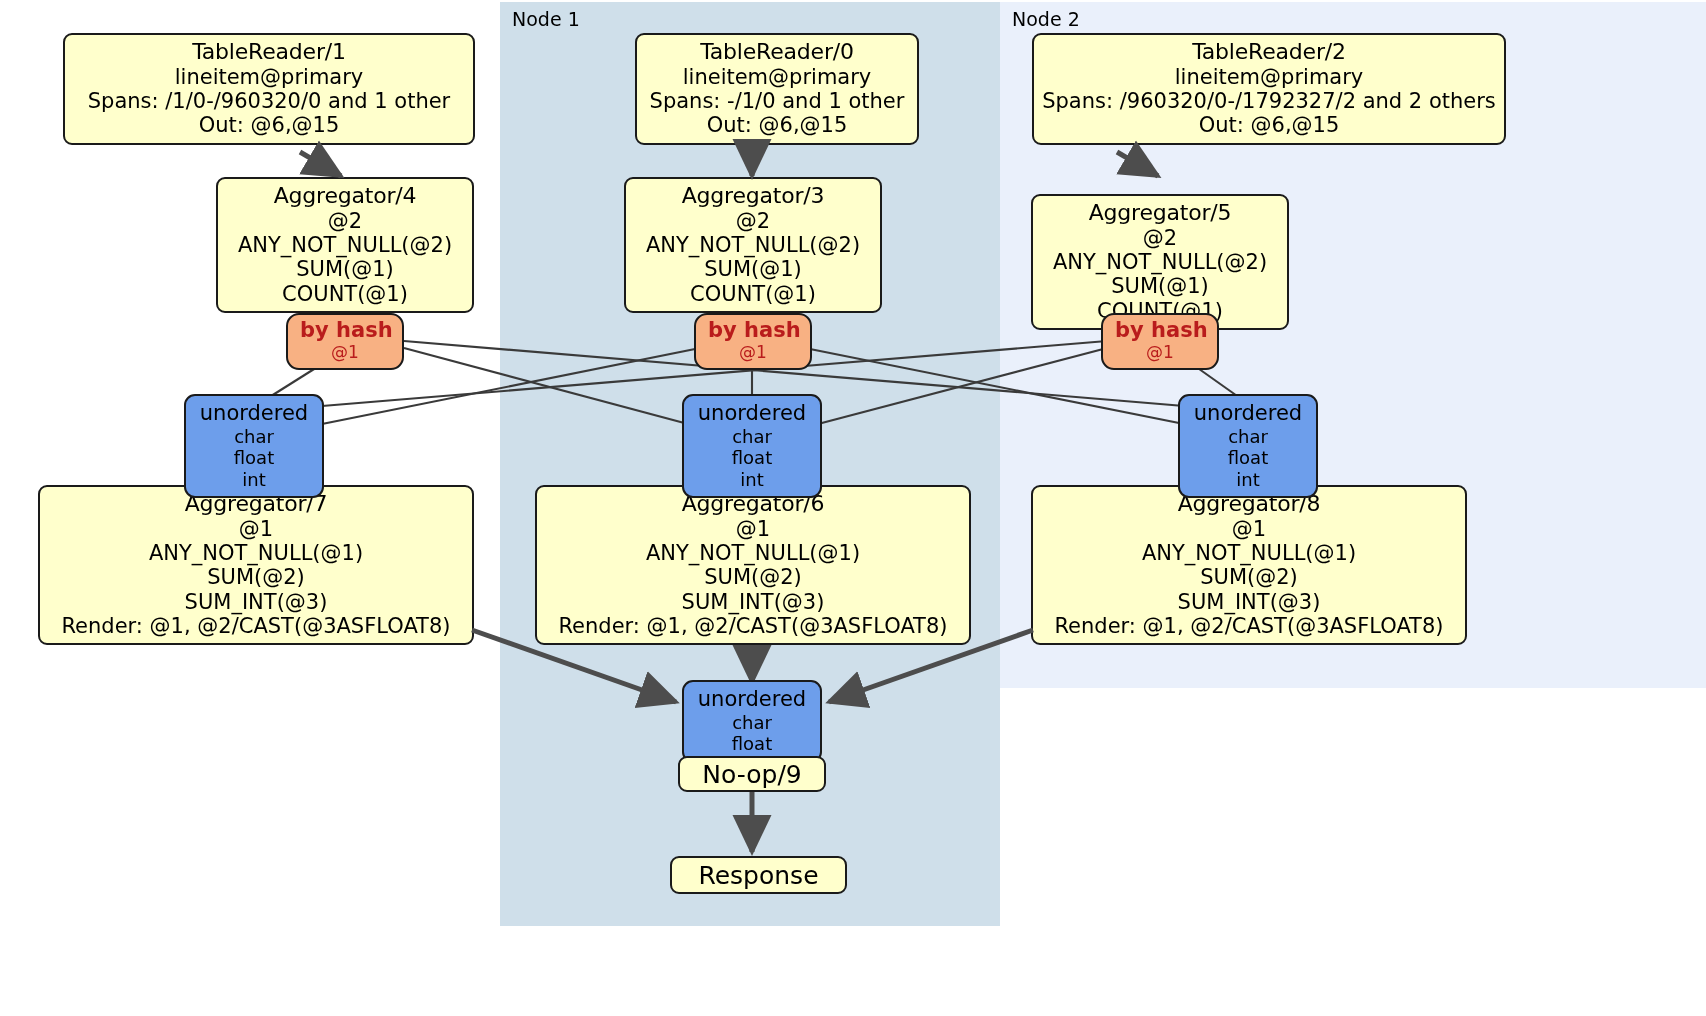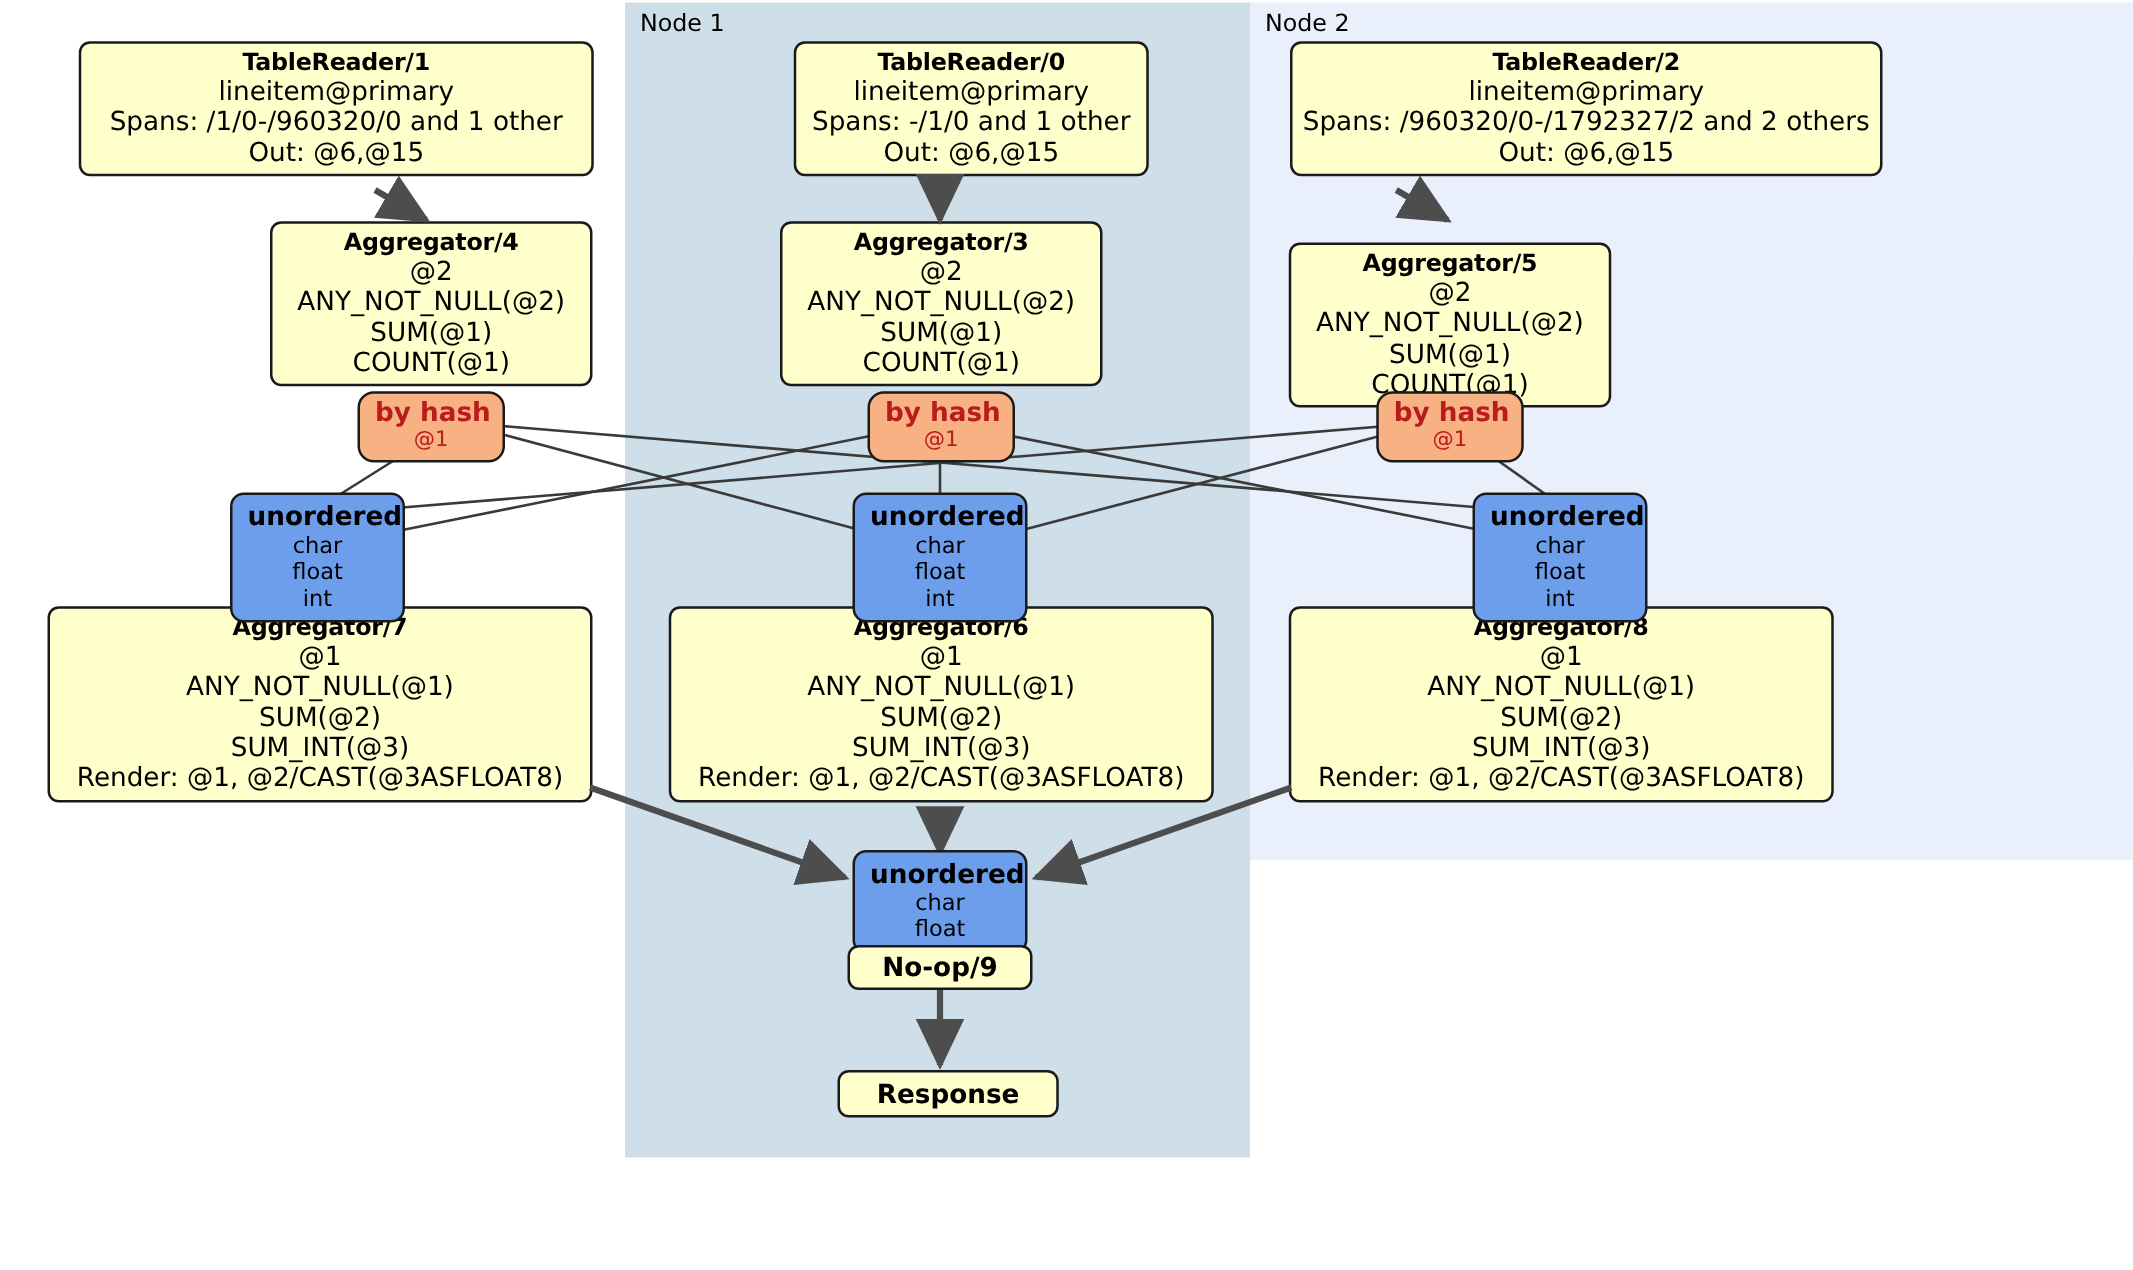--- a/index.html
+++ b/index.html
@@ -56,22 +56,22 @@
     box-sizing: border-box;
     background: #ffffcc;
     border: 2px solid #1a1a1a;
     border-radius: 9px;
     text-align: center;
     padding: 4px 8px 5px 8px;
     line-height: 1.16;
     color: #000;
   }
   .proc .ttl {
-    font-weight: bold;
-    font-size: 19px;
+    font-weight: normal;
+    font-size: 22px;
     letter-spacing: -0.2px;
     white-space: nowrap;
   }
   .proc .ln {
     font-size: 21px;
     white-space: nowrap;
   }
 
   
   .router {
@@ -101,21 +101,21 @@
     box-sizing: border-box;
     background: #6d9eeb;
     border: 2px solid #1a1a1a;
     border-radius: 11px;
     text-align: center;
     padding: 5px 12px 6px 12px;
     line-height: 1.19;
     color: #000;
   }
   .sync .ttl {
-    font-weight: bold;
+    font-weight: normal;
     font-size: 21px;
     white-space: nowrap;
   }
   .sync .ln {
     font-size: 18px;
     white-space: nowrap;
   }
 
   
   .plain {
@@ -124,22 +124,22 @@
     background: #ffffcc;
     border: 2px solid #1a1a1a;
     border-radius: 9px;
     text-align: center;
     display: flex;
     align-items: center;
     justify-content: center;
     color: #000;
   }
   .plain .ttl {
-    font-weight: bold;
-    font-size: 21px;
+    font-weight: normal;
+    font-size: 25px;
     white-space: nowrap;
     text-align: right;
   }
 
   
   .layer-proc   { z-index: 3; }
   .layer-edges  { z-index: 4; }
   .layer-router { z-index: 6; }
   .layer-sync   { z-index: 6; }
   .layer-plain  { z-index: 6; }

